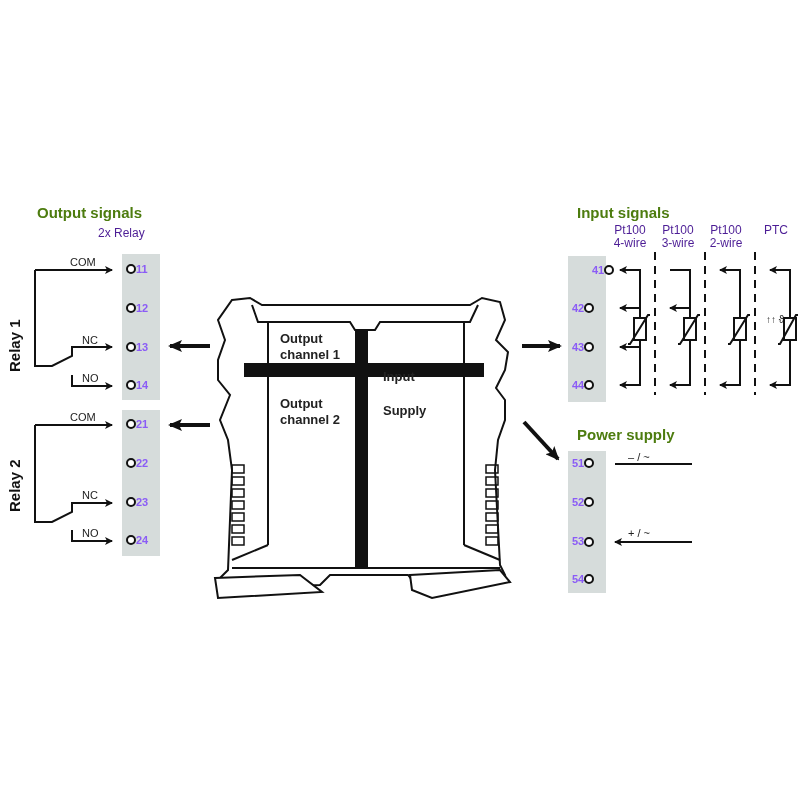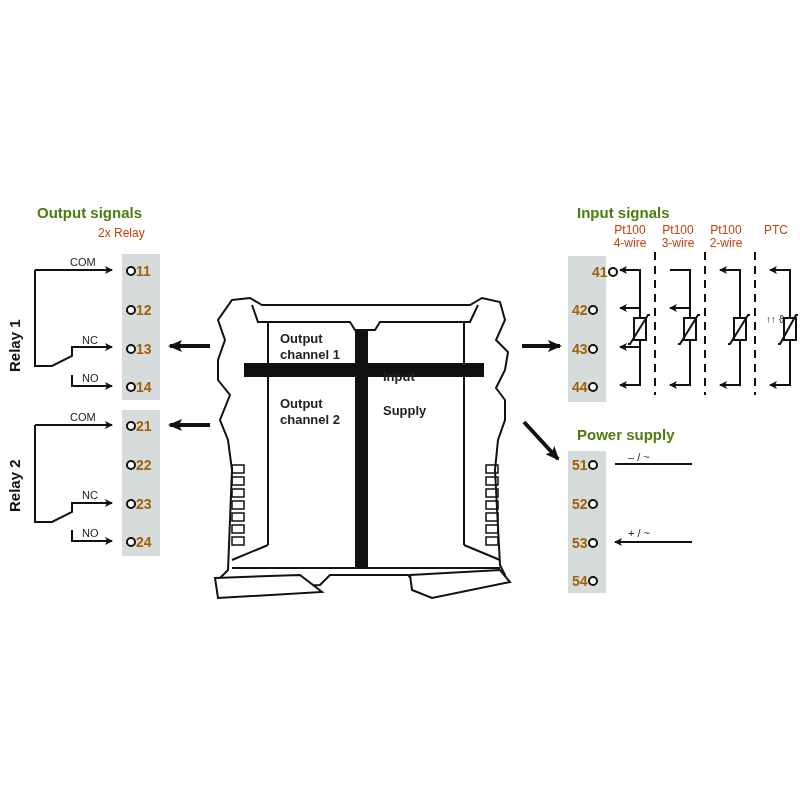--- a/index.html
+++ b/index.html
@@ -1,22 +1,22 @@
 <!DOCTYPE html>
 <html><head>
 <meta charset="utf-8">
 <style>
   html, body { margin:0; padding:0; background:#ffffff; }
   body { width:800px; height:800px; position:relative; overflow:hidden;
          font-family:"Liberation Sans", sans-serif; color:#111; }
   .abs { position:absolute; }
   .title { font-weight:bold; font-size:15px; color:#4d7c0f; white-space:nowrap; }
-  .sub { font-size:12px; color:#c2410c; white-space:nowrap; }
+  .sub { font-size:12px; color:#4c1d95; white-space:nowrap; }
   .strip { position:absolute; background:#d6dcdb; }
-  .term { position:absolute; font-weight:bold; font-size:14px; color:#a16207; white-space:nowrap; display:flex; align-items:center; }
+  .term { position:absolute; font-weight:bold; font-size:11px; color:#8b5cf6; white-space:nowrap; display:flex; align-items:center; }
   .dot { display:inline-block; width:6px; height:6px; border:2.5px solid #111; border-radius:50%; background:#fff; }
   .relay-label { position:absolute; font-weight:bold; font-size:15px; transform:rotate(-90deg); transform-origin:left top; white-space:nowrap; }
   .sig { position:absolute; font-size:11px; color:#222; white-space:nowrap; }
   .modtxt { position:absolute; font-weight:bold; font-size:13px; color:#222; line-height:16px; white-space:nowrap; }
   svg { position:absolute; left:0; top:0; }
 </style>
 </head>
 <body>
 
 <div class="abs title" style="left:37px;top:204px;">Output signals</div>
@@ -99,21 +99,21 @@
 <div class="abs title" style="left:577px;top:426px;">Power supply</div>
 <div class="strip" style="left:568px;top:451px;width:38px;height:142px;"></div>
 <div class="term" style="left:572px;top:457px;">
     <span>51</span>
     <span class="dot"></span>
   </div>
 <div class="term" style="left:572px;top:496px;">
     <span>52</span>
     <span class="dot"></span>
   </div>
-<div class="term" style="left:572px;top:535px;">
+<div class="term" style="left:572px;top:535px;align-items:flex-end;">
     <span>53</span>
     <span class="dot"></span>
   </div>
 <div class="term" style="left:572px;top:573px;">
     <span>54</span>
     <span class="dot"></span>
   </div>
 <div class="sig" style="left:628px;top:451px;">– / ~</div>
 <div class="sig" style="left:628px;top:527px;">+ / ~</div>
 

